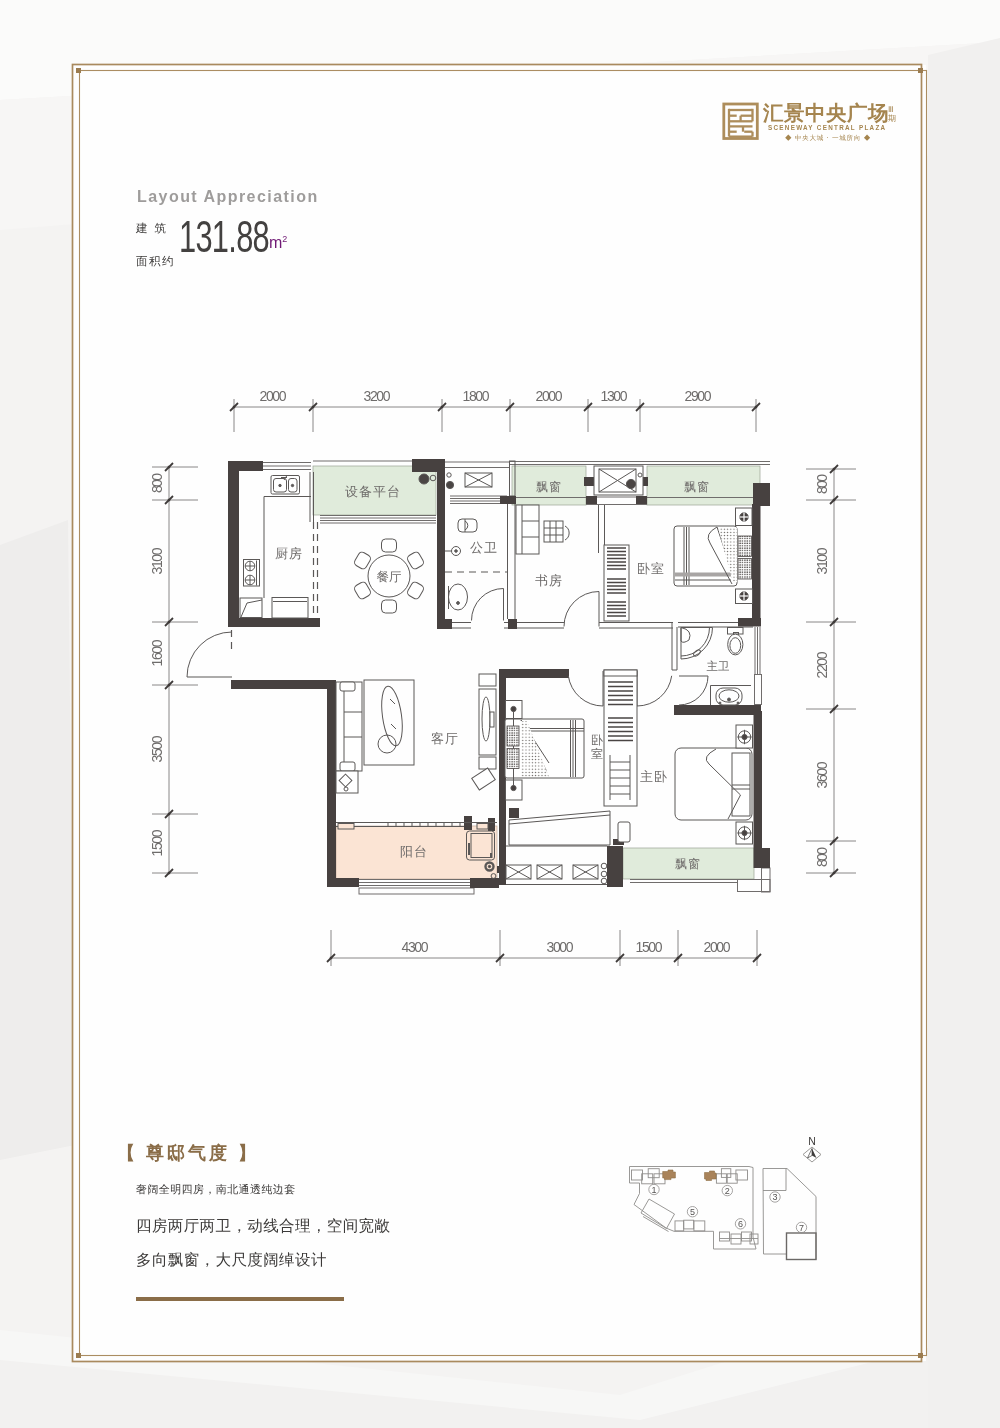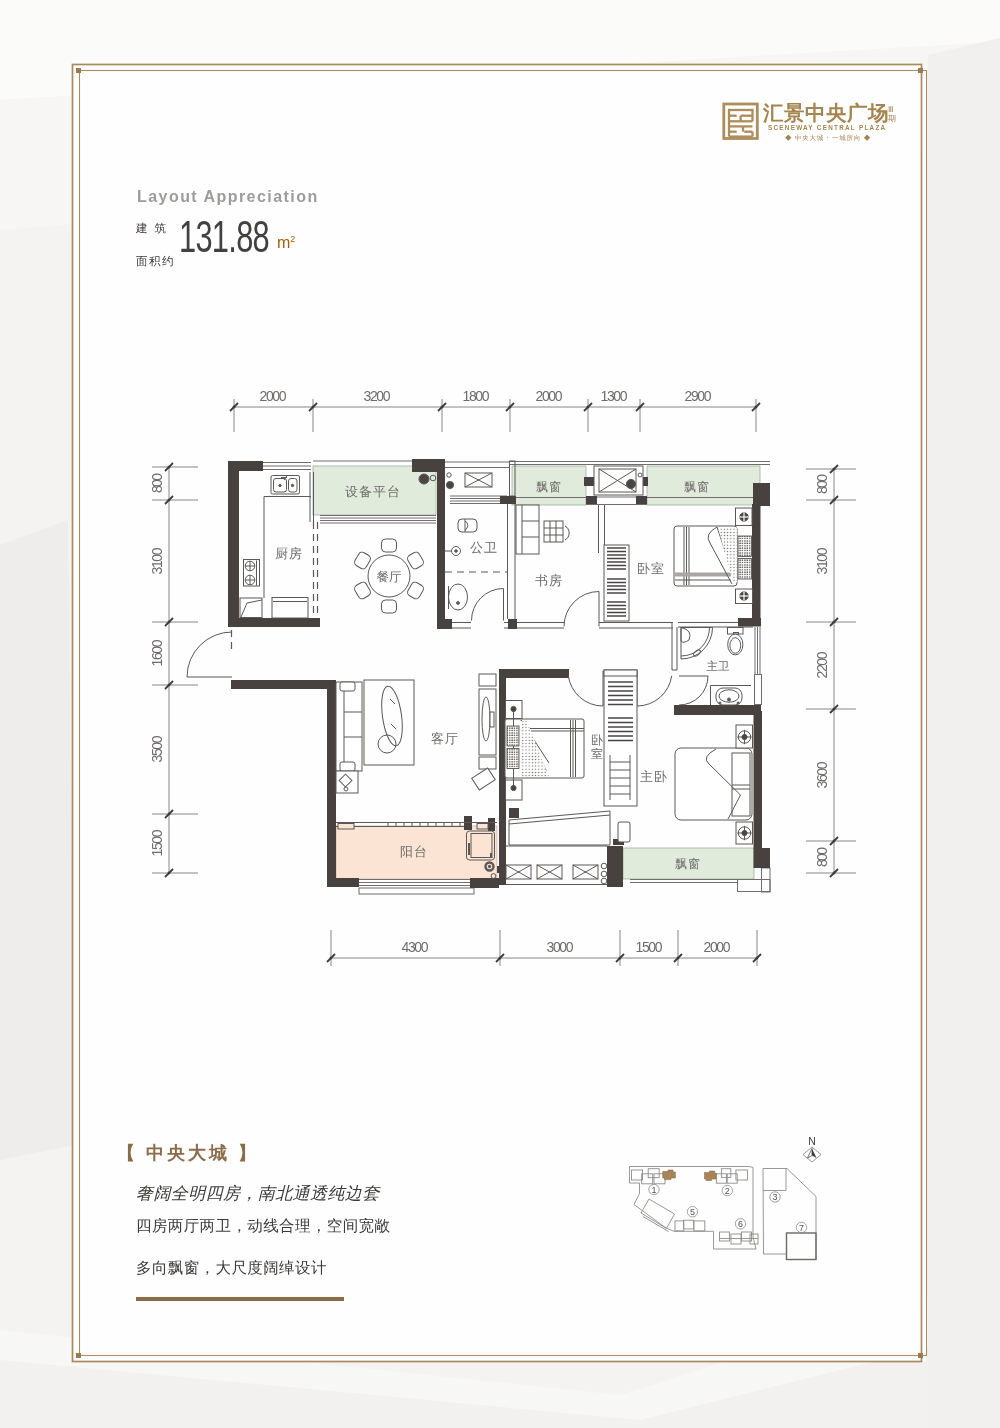--- a/index.html
+++ b/index.html
@@ -574,20 +574,20 @@
     <text x="888" y="121" font-size="8">期</text>
     <text x="768" y="129.5" font-size="6.3" letter-spacing="1.3" font-weight="bold">SCENEWAY CENTRAL PLAZA</text>
     <text x="785" y="139.5" font-size="6.6" letter-spacing="0.7">◆ 中央大城 · 一城所向 ◆</text>
   </g>
 </svg>
 
 <div class="hx" style="left:137px;top:188px;font-size:16px;font-weight:bold;letter-spacing:1.45px;color:#9e9c9b;">Layout Appreciation</div>
 <div class="hx" style="left:136px;top:221px;font-size:11.5px;color:#3e3c3b;letter-spacing:7px;font-family:Liberation Serif, serif;">建筑</div>
 <div class="hx" style="left:136px;top:254px;font-size:11.5px;color:#3e3c3b;letter-spacing:1.5px;">面积约</div>
 <div class="hx" style="left:179px;top:212px;font-size:44px;color:#434140;transform:scaleX(0.70);transform-origin:0 0;letter-spacing:-1px;">131.88</div>
-<div class="hx" style="left:277px;top:234px;font-size:16px;color:#a16207;">m<span style="font-size:9px;vertical-align:6px;">2</span></div>
-
-<div class="hx" style="left:117px;top:1141px;font-size:18px;color:#8a6d48;letter-spacing:3px;font-weight:bold;">【 中央大城 】</div>
-<div class="hx" style="left:136px;top:1182px;font-size:17px;color:#3c3a39;letter-spacing:0.4px;font-style:italic;">奢阔全明四房，南北通透纯边套</div>
+<div class="hx" style="left:269px;top:234px;font-size:16px;color:#701a75;">m<span style="font-size:9px;vertical-align:6px;">2</span></div>
+
+<div class="hx" style="left:117px;top:1141px;font-size:18px;color:#8a6d48;letter-spacing:3px;font-weight:bold;">【 尊邸气度 】</div>
+<div class="hx" style="left:136px;top:1182px;font-size:11px;color:#3c3a39;letter-spacing:0.4px;">奢阔全明四房，南北通透纯边套</div>
 <div class="hx" style="left:136px;top:1216px;font-size:15.5px;color:#3c3a39;letter-spacing:0.4px;">四房两厅两卫，动线合理，空间宽敞</div>
-<div class="hx" style="left:136px;top:1250px;font-size:15.5px;color:#3c3a39;letter-spacing:0.4px;margin-top:8px;">多向飘窗，大尺度阔绰设计</div>
+<div class="hx" style="left:136px;top:1250px;font-size:15.5px;color:#3c3a39;letter-spacing:0.4px;">多向飘窗，大尺度阔绰设计</div>
 <div class="hx" style="left:136px;top:1297px;width:208px;height:4px;background:#8a6d48;"></div>
 </div>
 
 </body></html>

